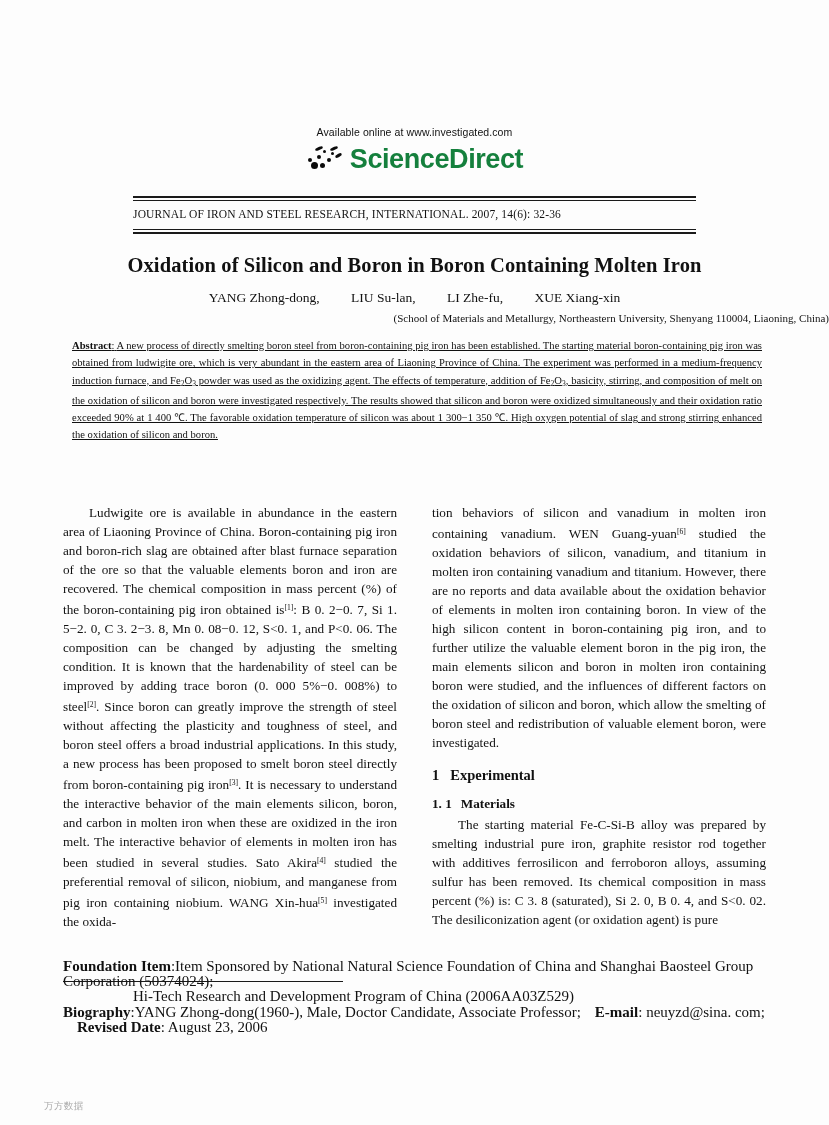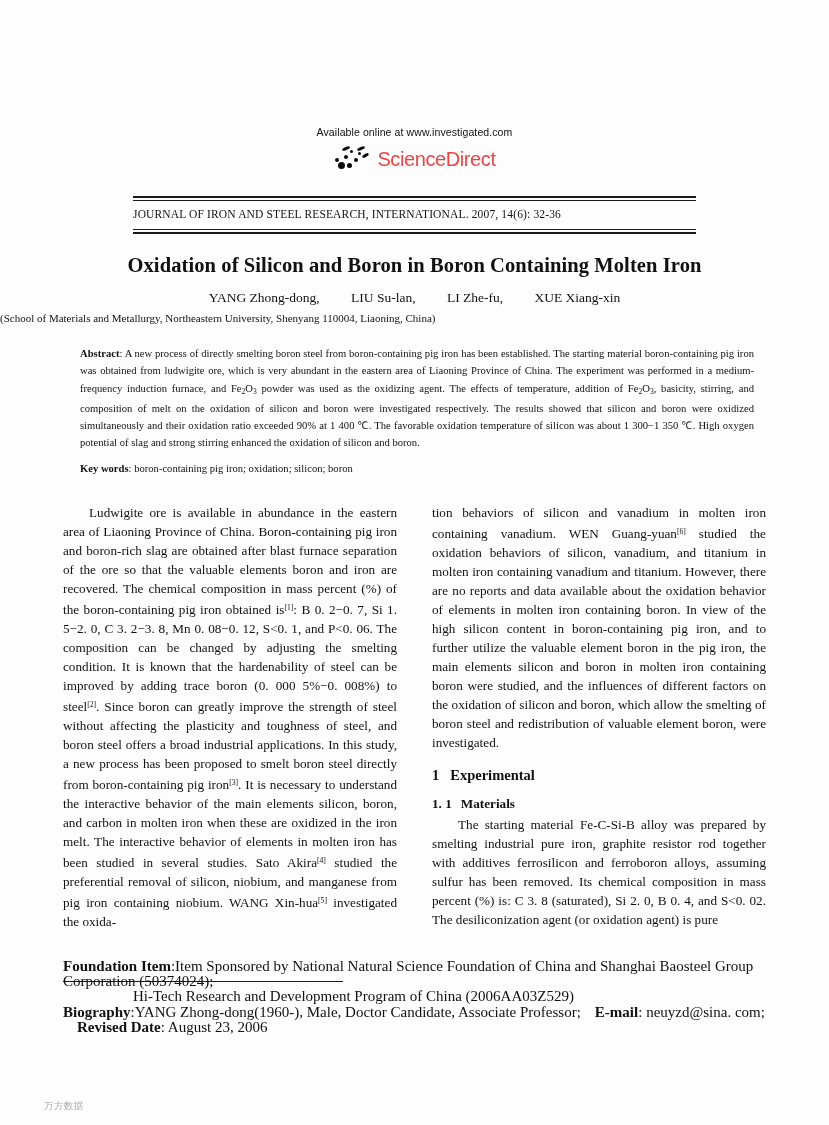--- a/index.html
+++ b/index.html
@@ -37,25 +37,25 @@
     margin: 0 0 6px 0;
   }
   .sd-logo {
     display: inline-block;
     position: relative;
     height: 30px;
     padding-left: 44px;
   }
   .sd-logo .sd-text {
     font-family: "Liberation Sans", sans-serif;
-    font-size: 20px;
-    font-weight: normal;
+    font-size: 27px;
+    font-weight: bold;
     letter-spacing: -0.4px;
     line-height: 30px;
-    color: #ef4444;
+    color: #15803d;
   }
   .sd-dots { position: absolute; left: 0; top: 2px; width: 44px; height: 26px; }
   .sd-dots i {
     position: absolute;
     background: #0b0b0b;
     border-radius: 50%;
     display: block;
   }
 
   
@@ -104,37 +104,37 @@
     width: 829px;
     text-align: center;
     font-size: 13.5px;
   }
   .authors span.au { margin: 0 14px; }
   .affil {
     position: absolute;
     top: 312px;
     left: 0;
     width: 829px;
-    text-align: left;
+    text-align: right;
     font-size: 11px;
   }
 
   
   .abstract {
     position: absolute;
     top: 337px;
     left: 72px;
     width: 690px;
     font-size: 10.6px;
     line-height: 17.3px;
     text-align: justify;
     text-justify: inter-word;
   }
   .abstract b { font-weight: bold; }
-  .abstract p { margin: 8px; }
+  .abstract p { margin: 0; text-decoration: underline; }
   .keywords { margin-top: 1px; }
   sub { font-size: 7.6px; vertical-align: -2px; }
   sup.ref { font-size: 7.6px; vertical-align: 4px; }
 
   
   .columns {
     position: absolute;
     top: 503px;
     left: 63px;
     width: 703px;
@@ -241,24 +241,20 @@
       <span>A new process of directly smelting boron
       steel from boron-containing pig iron has been established. The starting material boron-containing pig
       iron was obtained from ludwigite ore, which is very abundant in the eastern area of Liaoning Province
       of China. The experiment was performed in a medium-frequency induction furnace, and
       Fe<sub>2</sub>O<sub>3</sub> powder was used as the oxidizing agent. The effects of temperature,
       addition of Fe<sub>2</sub>O<sub>3</sub>, basicity, stirring, and composition of melt on the oxidation
       of silicon and boron were investigated respectively. The results showed that silicon and boron were
       oxidized simultaneously and their oxidation ratio exceeded 90% at 1 400 ℃. The favorable
       oxidation temperature of silicon was about 1 300−1 350 ℃. High oxygen potential of slag
       and strong stirring enhanced the oxidation of silicon and boron.</span>
-    </p>
-    <p class="keywords">
-      <b>Key words</b><span>:</span>
-      <span>boron-containing pig iron; oxidation; silicon; boron</span>
     </p>
   </div>
 
   <div class="columns">
 
     <div class="col">
       <p class="indent">Ludwigite ore is
         available in abundance in the eastern area of Liaoning Province of China. Boron-containing pig iron
         and boron-rich slag are obtained after blast furnace separation of the ore so that the valuable
         elements boron and iron are recovered. The chemical composition in mass percent (%) of the

